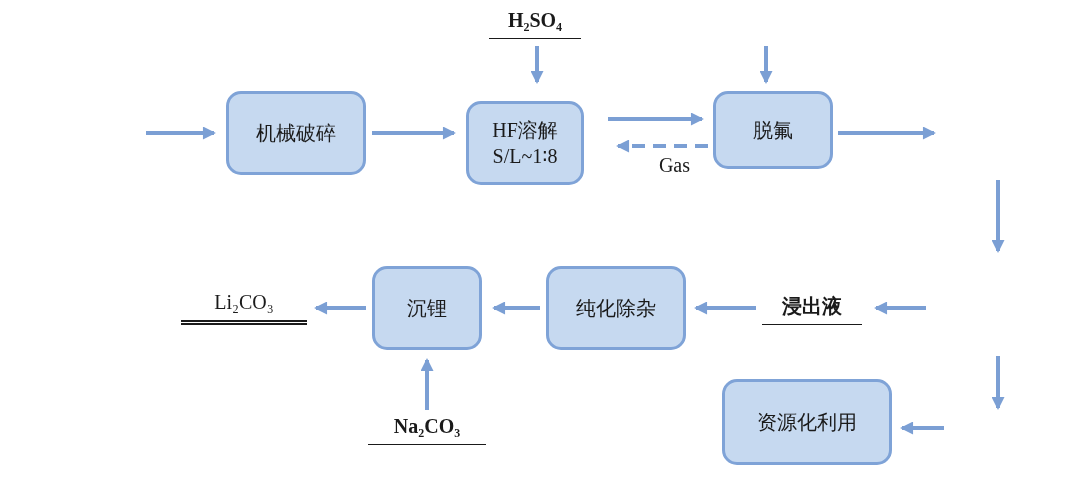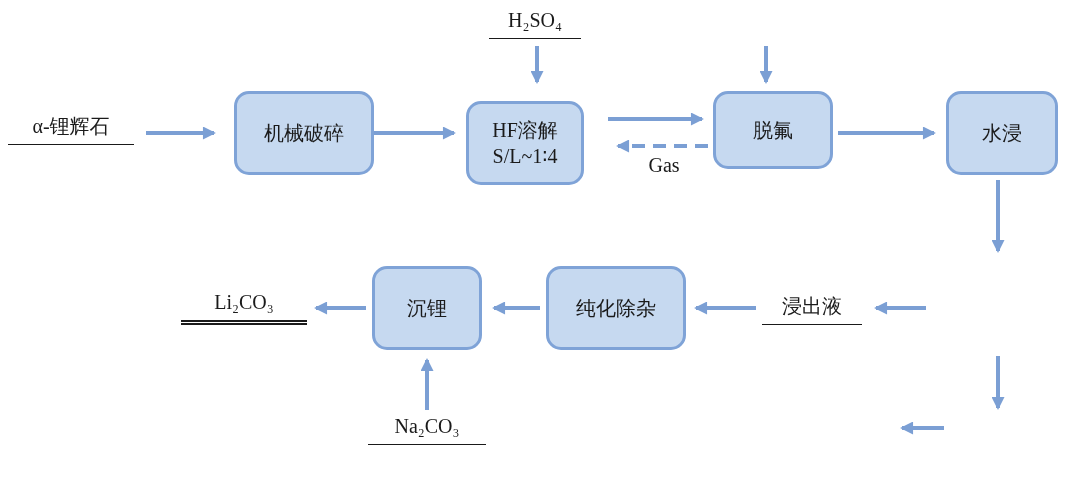--- a/index.html
+++ b/index.html
@@ -37,23 +37,23 @@
   }
   .lbl {
     position: absolute;
     box-sizing: border-box;
     font-size: 20px;
     text-align: center;
     line-height: 24px;
     padding-bottom: 6px;
     white-space: nowrap;
   }
-  .u-single { border-bottom: 1.5px solid #1a1a1a; }
+  .u-single { border-bottom: 1.5px solid #1a1a1a; font-weight: bold; }
   .u-double { border-bottom: 5px double #1a1a1a; }
-  .no-line  { padding-bottom: 0; }
+  .no-line  { padding-bottom: 0; text-align: right; }
   .feed-label { font-style: normal; }
 </style>
 </head>
 <body>
 
 <div class="canvas">
 
   <svg class="arrows" width="1080" height="478" viewBox="0 0 1080 478">
     <defs>
       <marker id="ah" viewBox="0 0 10 10" refX="8.5" refY="5" markerWidth="15" markerHeight="13" orient="auto" markerUnits="userSpaceOnUse">
@@ -74,50 +74,49 @@
     <line x1="926" y1="308" x2="876" y2="308" stroke="#7b9fd4" stroke-width="4" marker-end="url(#ah)"></line>
     <line x1="756" y1="308" x2="696" y2="308" stroke="#7b9fd4" stroke-width="4" marker-end="url(#ah)"></line>
     <line x1="540" y1="308" x2="494" y2="308" stroke="#7b9fd4" stroke-width="4" marker-end="url(#ah)"></line>
     <line x1="366" y1="308" x2="316" y2="308" stroke="#7b9fd4" stroke-width="4" marker-end="url(#ah)"></line>
     <line x1="427" y1="410" x2="427" y2="360" stroke="#7b9fd4" stroke-width="4" marker-end="url(#ah)"></line>
 
     <line x1="998" y1="356" x2="998" y2="408" stroke="#7b9fd4" stroke-width="4" marker-end="url(#ah)"></line>
     <line x1="944" y1="428" x2="902" y2="428" stroke="#7b9fd4" stroke-width="4" marker-end="url(#ah)"></line>
   </svg>
 
-  <div class="box" style="left:234px;top:91px;width:140px;height:84px">
+  <div class="box" style="left:226px;top:91px;width:140px;height:84px">
     <span>机械破碎</span>
   </div>
 
   <div class="box" style="left:466px;top:101px;width:118px;height:84px">
     <div>
       <div>HF溶解</div>
-      <div>S/L~1∶4</div>
+      <div>S/L~1∶8</div>
     </div>
   </div>
 
   <div class="box" style="left:713px;top:91px;width:120px;height:78px">
     <span>脱氟</span>
   </div>
 
-  <div class="box" style="left:946px;top:91px;width:112px;height:84px">
-    <span>水浸</span>
-  </div>
 
 
   <div class="box" style="left:546px;top:266px;width:140px;height:84px">
     <span>纯化除杂</span>
   </div>
 
   <div class="box" style="left:372px;top:266px;width:110px;height:84px">
     <span>沉锂</span>
   </div>
 
+  <div class="box" style="left:722px;top:379px;width:170px;height:86px">
+    <span>资源化利用</span>
+  </div>
 
-  <div class="lbl u-single feed-label" style="left:8px;top:114px;width:126px">α-锂辉石</div>
 
   <div class="lbl u-single" style="left:489px;top:8px;width:92px">H₂SO₄</div>
 
 
   <div class="lbl no-line" style="left:638px;top:153px;width:52px">Gas</div>
 
   <div class="lbl u-double" style="left:181px;top:290px;width:126px">Li₂CO₃</div>
 
   <div class="lbl u-single" style="left:762px;top:294px;width:100px">浸出液</div>
 

